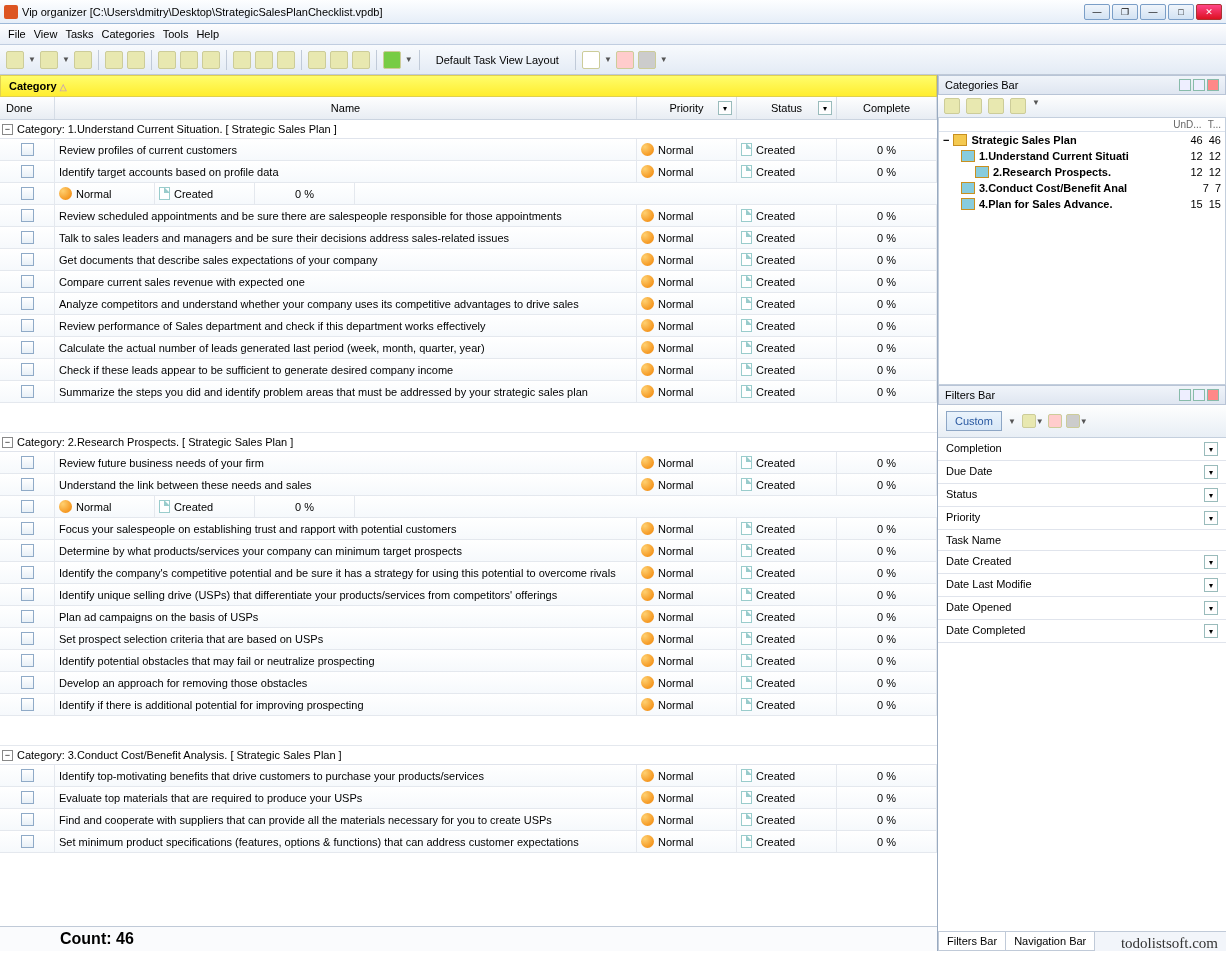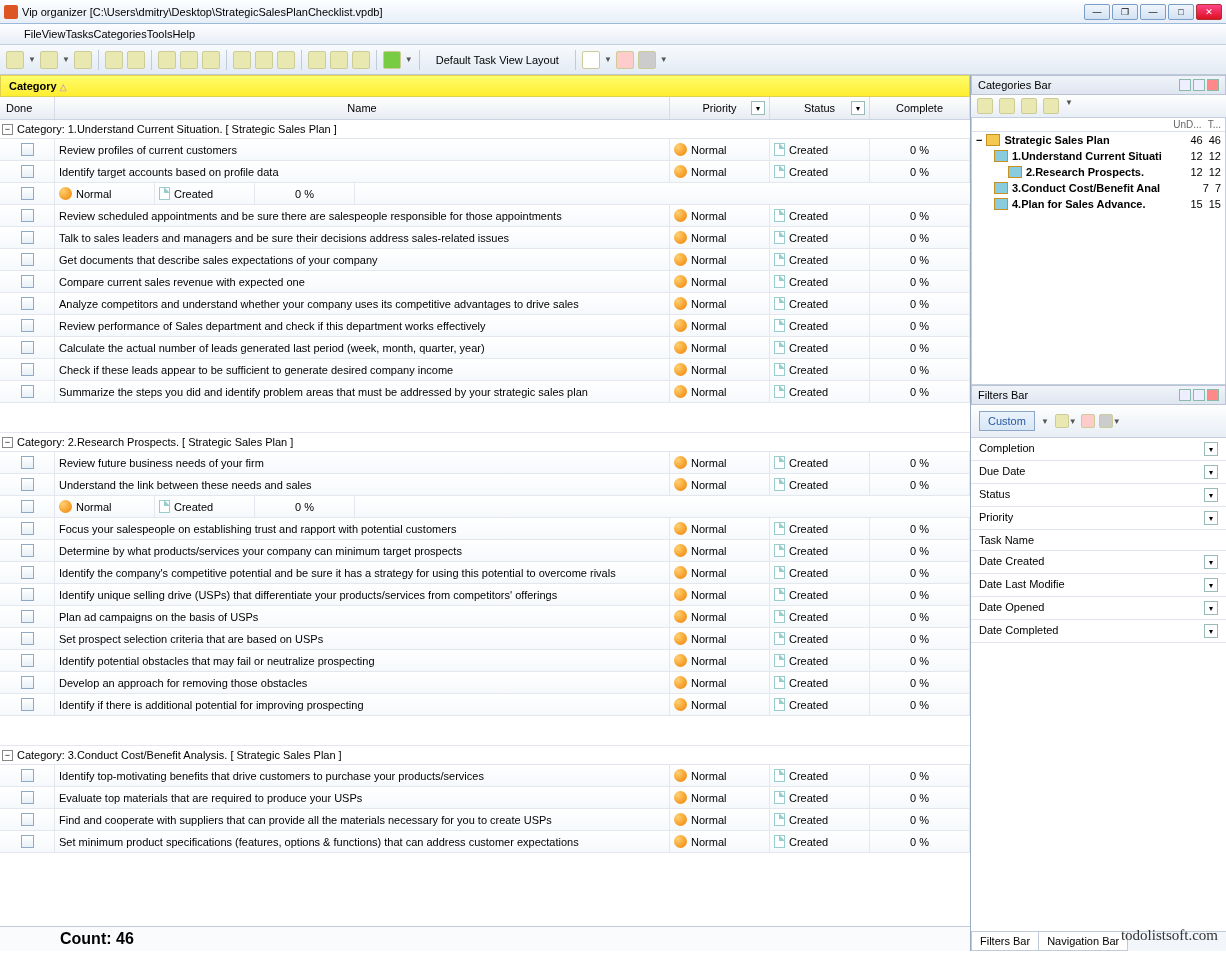--- a/index.html
+++ b/index.html
@@ -3,21 +3,21 @@
 <meta charset="utf-8">
 <style>
 * { box-sizing: border-box; margin: 0; padding: 0; }
 body { font-family: Tahoma, Arial, sans-serif; font-size: 11px; background: #fff; color: #000; width:1226px; height:956px; overflow:hidden;}
 .titlebar { background: linear-gradient(#fdfeff,#e6eef8); border-bottom:1px solid #9cb8d8; height:24px; display:flex; align-items:center; padding:0 4px; justify-content:space-between;}
 .titlebar-left { display:flex; align-items:center; gap:4px;}
 .app-icon { width:14px; height:14px; background:#d52; border-radius:2px;}
 .win-btns { display:flex; gap:2px;}
 .win-btn { width:26px; height:16px; border:1px solid #7a9ec7; background:linear-gradient(#f0f5fb,#d2e2f3); border-radius:2px; font-size:9px; display:flex; align-items:center; justify-content:center;}
 .win-btn.close { background:linear-gradient(#f48,#d12); border-color:#a33; color:#fff;}
-.menubar { background:linear-gradient(#fdfdfe,#e8eef7); border-bottom:1px solid #c0cde0; padding:4px 24px; display:flex; gap:0;}
+.menubar { background:linear-gradient(#fdfdfe,#e8eef7); border-bottom:1px solid #c0cde0; padding:4px 8px; display:flex; gap:8px;}
 .menubar span { cursor:default;}
 .toolbar { background:linear-gradient(#f8fafd,#e3ebf5); border-bottom:1px solid #bfc9d8; padding:3px 6px; display:flex; align-items:center; gap:4px; height:30px;}
 .tb-ico { width:18px; height:18px; background:#e8e8b0; border:1px solid #cc9; border-radius:2px;}
 .tb-sep { width:1px; height:20px; background:#c0cad8; margin:0 2px;}
 .tb-drop { font-size:8px; color:#555;}
 .main { display:flex; height:876px;}
 .left-pane { flex:1; display:flex; flex-direction:column; border-right:1px solid #99aac0; overflow:hidden;}
 .groupbar { background:linear-gradient(#fffd6b,#ffed2f); border:1px solid #e0d050; padding:4px 8px; font-weight:bold;}
 .grid { flex:1; overflow:auto; background:#fff;}
 .hdr-row { display:flex; background:linear-gradient(#fefefe,#e8edf3); border-bottom:1px solid #cbd4e0; position:sticky; top:0;}
@@ -31,39 +31,39 @@
 .cat-row { background:#fff; border-bottom:1px solid #e0e4ec; padding:3px 2px; display:flex; align-items:center;}
 .cat-row .expander { width:11px; height:11px; border:1px solid #888; font-size:9px; line-height:9px; text-align:center; margin-right:4px; background:#fff;}
 .task-row { display:flex; border-bottom:1px solid #e4e8ee; background:linear-gradient(#ffffff,#f6f9fc);}
 .task-row > div { border-right:1px solid #e4e8ee; padding:4px 4px; display:flex; align-items:center;}
 .chk { width:13px; height:13px; border:1px solid #8faac7; background:linear-gradient(#fff,#e8f0f7); margin:0 auto;}
 .pri-ball { width:13px; height:13px; border-radius:50%; background:radial-gradient(circle at 30% 30%,#ffd070,#f08000); margin-right:4px;}
 .doc-ico { width:11px; height:13px; background:#fff; border:1px solid #9cc; position:relative; margin-right:4px;}
 .doc-ico:before { content:""; position:absolute; top:-1px; right:-1px; border:3px solid transparent; border-left-color:#9cc; border-bottom-color:#9cc;}
 .gap-row { height:30px; border-bottom:1px solid #e4e8ee;}
 .footer { border-top:1px solid #c0cad8; padding:3px 60px; font-size:16px; background:#fafbfd;}
-.right-pane { width:255px; display:flex; flex-direction:column; background:#f97316;text-align:right;}
+.right-pane { width:288px; display:flex; flex-direction:column; background:#f97316;text-align:right;}
 .panel-hdr { background:linear-gradient(#f0f4fa,#dfe6f1); border:1px solid #b8c4d6; padding:3px 6px; display:flex; justify-content:space-between; align-items:center;}
 .panel-hdr .micro { display:flex; gap:2px;}
 .micro-btn { width:12px; height:12px; border:1px solid #8ba; background:#eef; font-size:8px;}
 .panel-tb { background:linear-gradient(#fefefe,#e8eef5); border-bottom:1px solid #c4cfdd; padding:3px 6px; display:flex; gap:6px;}
 .panel-tb .tb-ico{ width:16px; height:16px;}
 .cat-panel { flex:0 0 310px; display:flex; flex-direction:column;}
 .cat-body { flex:1; background:#fff; border:1px solid #c4cfdd; border-top:none; overflow:auto;}
 .cat-body-hdr { display:flex; justify-content:flex-end; border-bottom:1px solid #dbe2ec; padding:1px 4px; font-size:10px; color:#666;}
 .tree-row { display:flex; align-items:center; padding:2px 4px; font-weight:bold;}
 .tree-row .nums { margin-left:auto; display:flex; gap:6px; font-weight:normal;}
 .tree-ico { width:14px; height:12px; margin-right:4px; background:#f4c950; border:1px solid #c89020;}
 .filters-panel { flex:1; display:flex; flex-direction:column;}
 .custom-box { margin:4px; border:1px solid #8da6c5; background:linear-gradient(#eaf3fc,#d7e7f7); padding:3px 8px; color:#2858a0; display:inline-block;}
 .filter-row { display:flex; border-bottom:1px solid #e0e4ec; padding:4px 8px; background:#fff; justify-content:space-between;}
 .filter-row .dd { width:14px; height:14px; border:1px solid #9bb; background:#fefefe; font-size:8px; display:flex; align-items:center; justify-content:center;}
 .bottom-tabs { display:flex; border-top:1px solid #c0cad8; background:#f2f5fa;}
 .bottom-tabs div { border:1px solid #c0cad8; border-top:none; padding:3px 8px; background:#fff; margin-right:-1px;}
-.watermark { position:absolute; right:8px; bottom:12px; font-family:"Comic Sans MS",cursive; font-size:15px; color:#333;}
+.watermark { position:absolute; right:8px; bottom:4px; font-family:"Comic Sans MS",cursive; font-size:15px; color:#333;}
 </style>
 </head>
 <body>
 
 <div class="titlebar">
   <div class="titlebar-left">
     <div class="app-icon"></div>
     <span>Vip organizer [C:\Users\dmitry\Desktop\StrategicSalesPlanChecklist.vpdb]</span>
   </div>
   <div class="win-btns">

